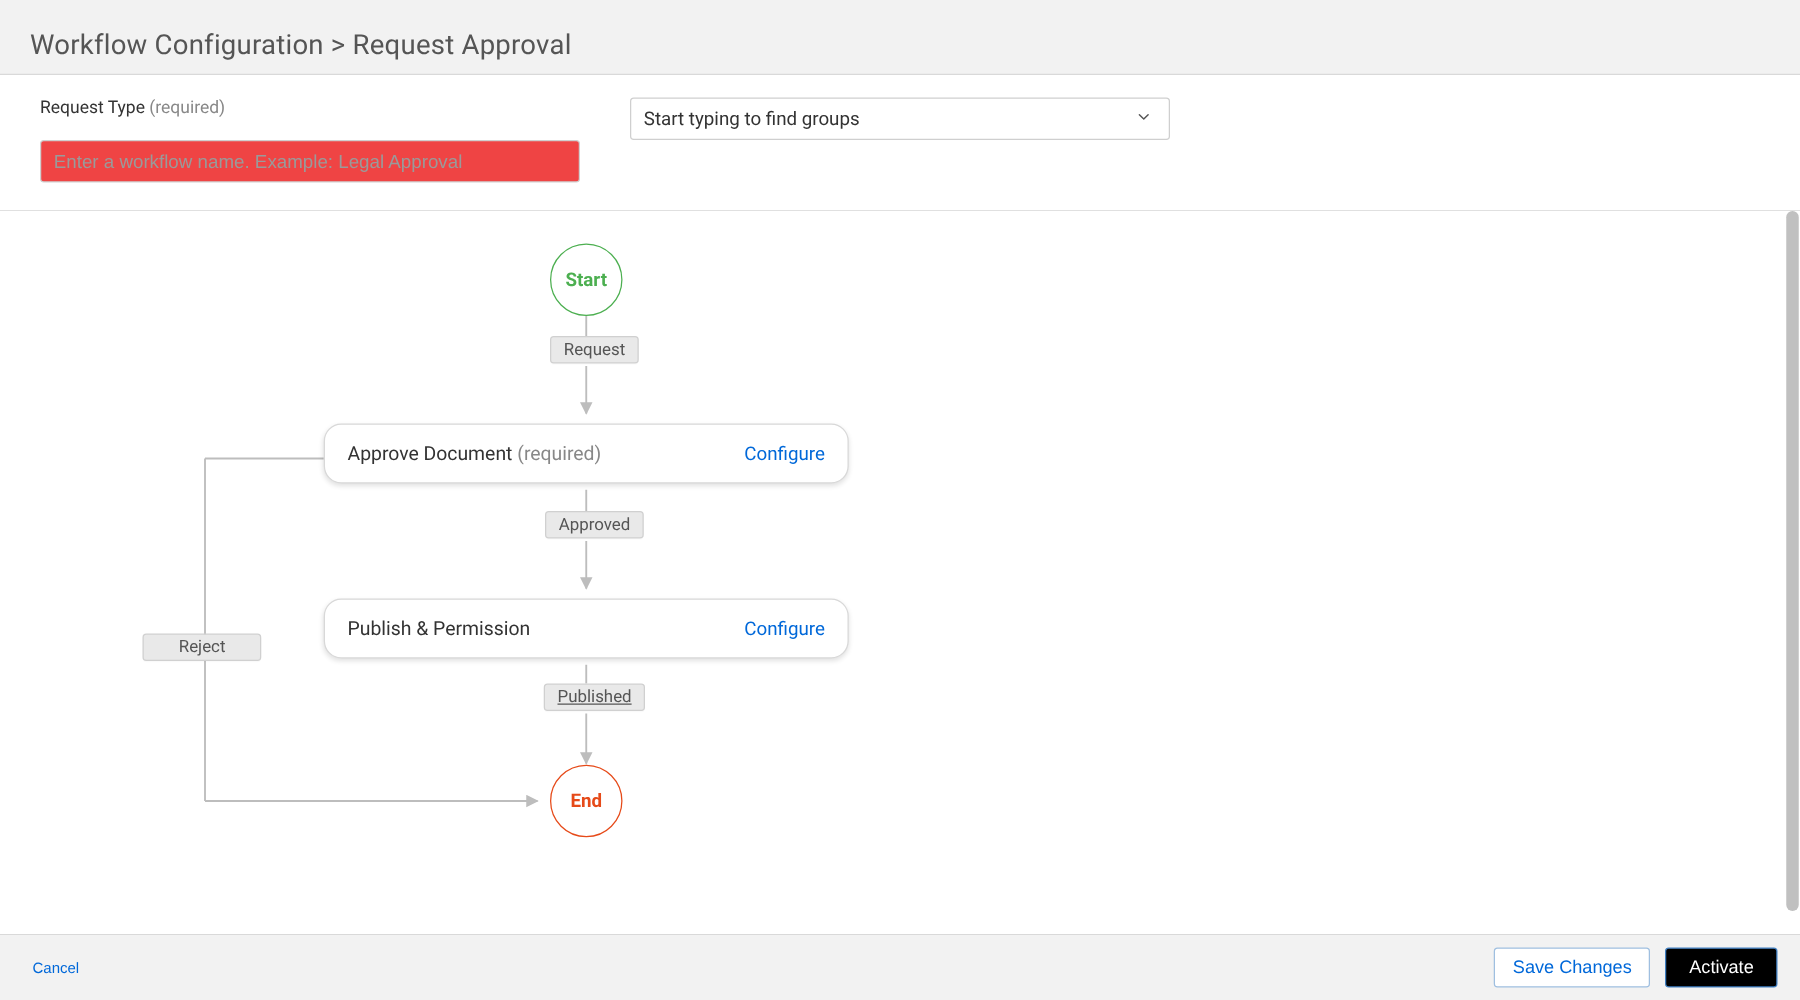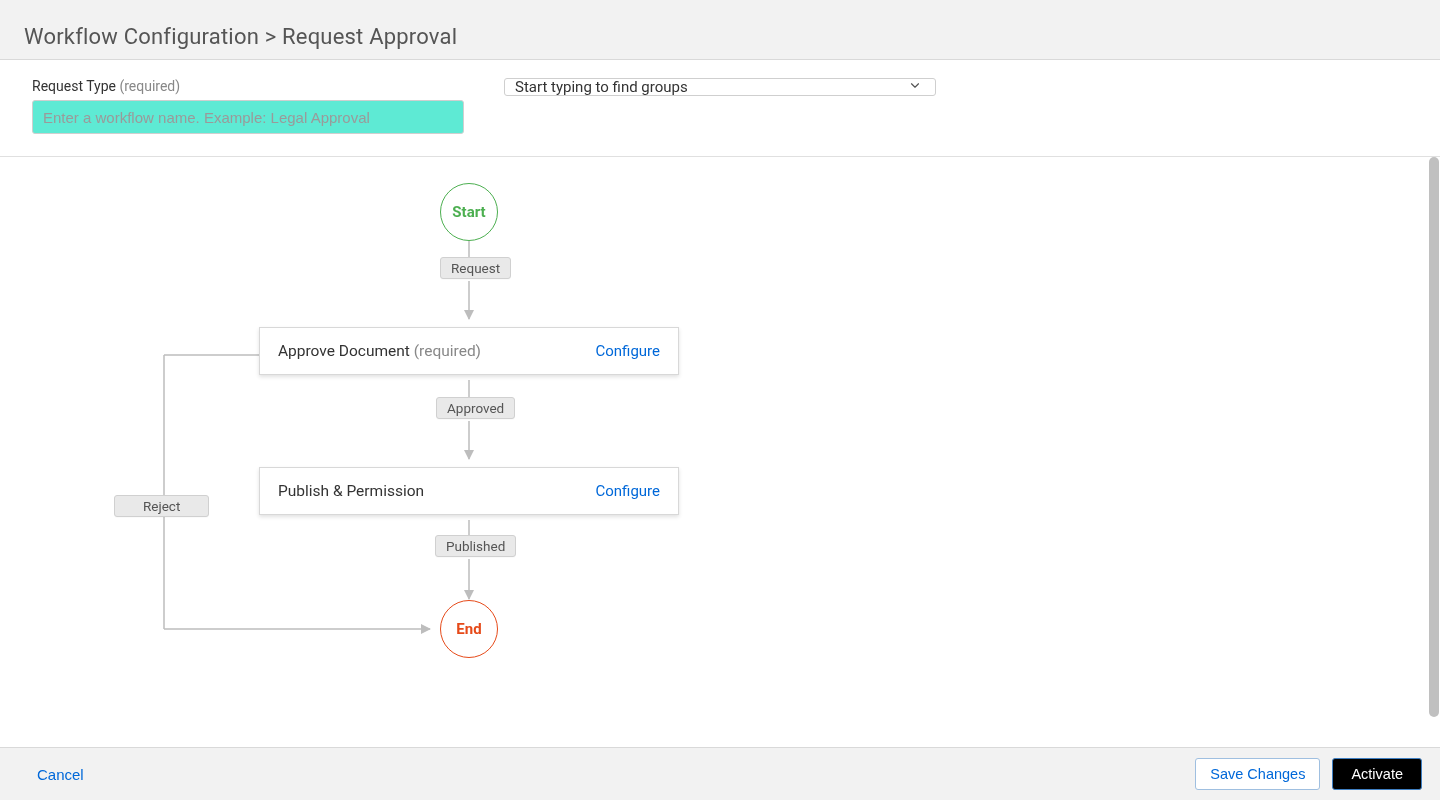--- a/index.html
+++ b/index.html
@@ -32,29 +32,30 @@
   .field-label { font-size: 14px; color: #333; margin-bottom: 6px; }
   .field-label .req { color: #888; }
   .text-input {
     height: 34px;
     width: 432px;
     border: 1px solid #cfcfcf;
     border-radius: 3px;
     padding: 0 10px;
     font-size: 15px;
     color: #333;
-    background: #5eead4;
+    background: #ef4444;
+    margin-top: 12px;
   }
   .text-input::placeholder { color: #9a9a9a; }
   .select-wrap {
     position: relative;
     width: 432px;
   }
   .select-input {
-    height: 18px;
+    height: 34px;
     width: 100%;
     border: 1px solid #cfcfcf;
     border-radius: 3px;
     padding: 0 34px 0 10px;
     font-size: 15px;
     color: #333;
     background: #fff;
     appearance: none;
     text-align: left;
     cursor: pointer;
@@ -105,21 +106,21 @@
     font-size: 13.5px;
     color: #555;
     padding: 2px 10px;
     white-space: nowrap;
     box-shadow: 0 1px 0 rgba(0,0,0,0.02);
   }
   .step-box {
     position: absolute;
     width: 420px;
     border: 1px solid #d8d8d8;
-    border-radius: 0;
+    border-radius: 14px;
     background: #fff;
     box-shadow: 0 2px 4px rgba(0,0,0,0.12);
     padding: 14px 18px;
     display: flex;
     align-items: center;
     justify-content: space-between;
   }
   .step-title { font-size: 15.5px; color: #333; }
   .step-title .req { color: #888; }
   .configure-link { color: #0068d9; font-size: 15px; text-decoration: none; cursor: pointer; }
@@ -131,24 +132,23 @@
     border-top: 1px solid #d9d9d9;
     padding: 10px 18px;
     display: flex;
     align-items: center;
     justify-content: space-between;
   }
   .btn-link {
     background: none;
     border: none;
     color: #0068d9;
-    font-size: 15px;
+    font-size: 12px;
     cursor: pointer;
     padding: 6px 8px;
-    margin-left: 11px;
   }
   .footer-right { display:flex; gap: 12px; align-items:center; }
   .btn-secondary {
     background: #fff;
     border: 1px solid #9fbfe0;
     color: #0068d9;
     border-radius: 3px;
     padding: 7px 14px;
     font-size: 14.5px;
     cursor: pointer;
@@ -247,21 +247,21 @@
 
       <div class="edge-label" style="left:436px; top:240px;">Approved</div>
 
       <div class="step-box" style="left:259px; top:310px;">
         <span class="step-title">
           <span>Publish &amp; Permission</span>
         </span>
         <a class="configure-link">Configure</a>
       </div>
 
-      <div class="edge-label" style="left:435px; top:378px;">Published</div>
+      <div class="edge-label" style="left:435px; top:378px;text-decoration:underline;">Published</div>
 
       <div class="edge-label" style="left:114px; top:338px; padding:2px 28px;">Reject</div>
 
       <div class="node-circle end-node" style="left:440px; top:443px;">
         <span>End</span>
       </div>
 
     </div>
 
     <div class="scroll-thumb"></div>

